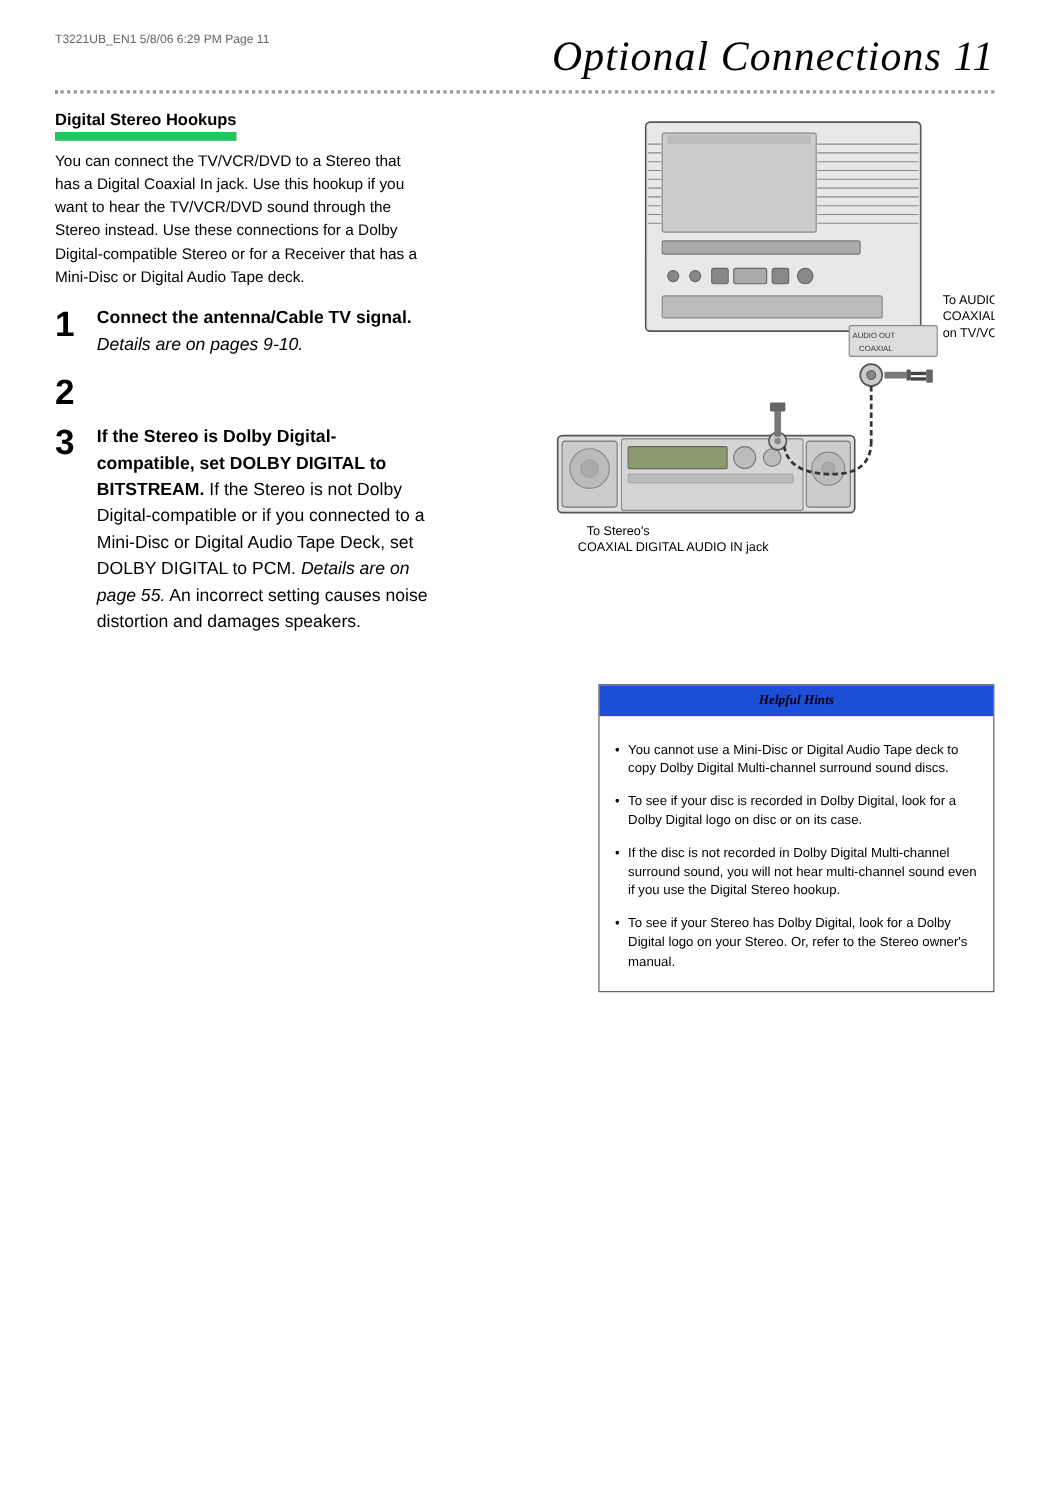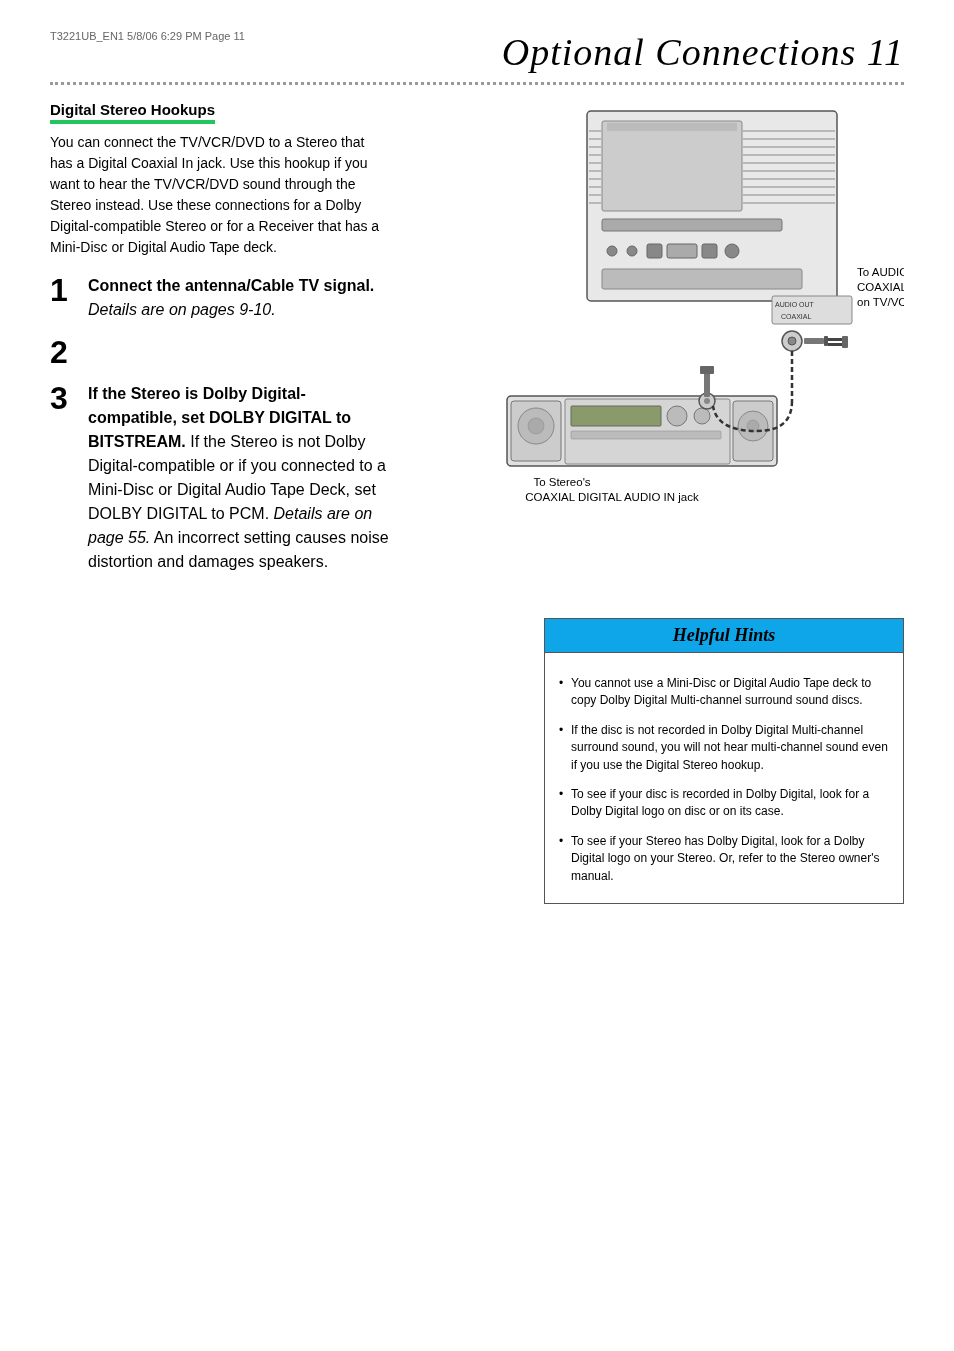--- a/index.html
+++ b/index.html
@@ -56,21 +56,21 @@
 
     .right-column {
       flex: 1;
     }
 
     
     .section-heading {
       font-size: 15px;
       font-weight: bold;
       margin-bottom: 8px;
-      border-bottom: 4px solid #22c55e;
+      border-bottom: 8px solid #22c55e;
       padding-bottom: 2px;
       display: inline-block;
     }
 
     .intro-text {
       font-size: 14px;
       line-height: 1.5;
       margin-bottom: 16px;
     }
 
@@ -125,24 +125,24 @@
       width: 360px;
       padding: 0;
       background: #fff;
     }
 
     .helpful-hints-title {
       text-align: center;
       font-style: italic;
       font-weight: bold;
       font-family: Georgia, serif;
-      font-size: 18px;
+      font-size: 12px;
       padding: 6px 10px;
       border-bottom: 1px solid #555;
-      background: #0ea5e9;
+      background: #1d4ed8;
     }
 
     .helpful-hints-body {
       padding: 10px 14px;
     }
 
     .hint-list {
       list-style: none;
       padding: 0;
     }
@@ -305,21 +305,21 @@
       </div>
     </div>
   </div>
 
   <div class="helpful-hints-container">
     <div class="helpful-hints-box">
       <div class="helpful-hints-title">Helpful Hints</div>
       <div class="helpful-hints-body">
         <ul class="hint-list">
           <li>You cannot use a Mini-Disc or Digital Audio Tape deck to copy Dolby Digital Multi-channel surround sound discs.</li>
+          <li>To see if your disc is recorded in Dolby Digital, look for a Dolby Digital logo on disc or on its case.</li>
           <li>If the disc is not recorded in Dolby Digital Multi-channel surround sound, you will not hear multi-channel sound even if you use the Digital Stereo hookup.</li>
-          <li>To see if your disc is recorded in Dolby Digital, look for a Dolby Digital logo on disc or on its case.</li>
           <li>To see if your Stereo has Dolby Digital, look for a Dolby Digital logo on your Stereo. Or, refer to the Stereo owner's manual.</li>
         </ul>
       </div>
     </div>
   </div>
 
 </div>
 
 </body></html>

